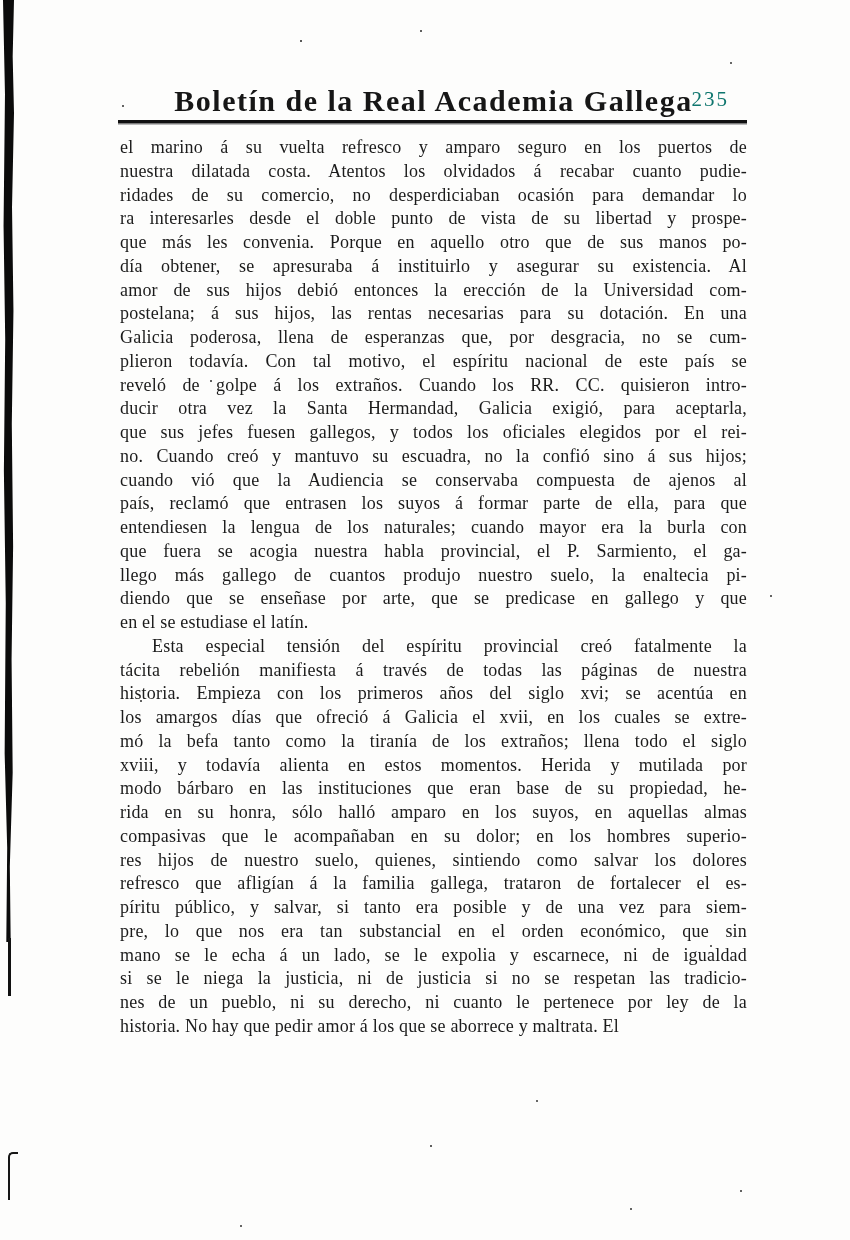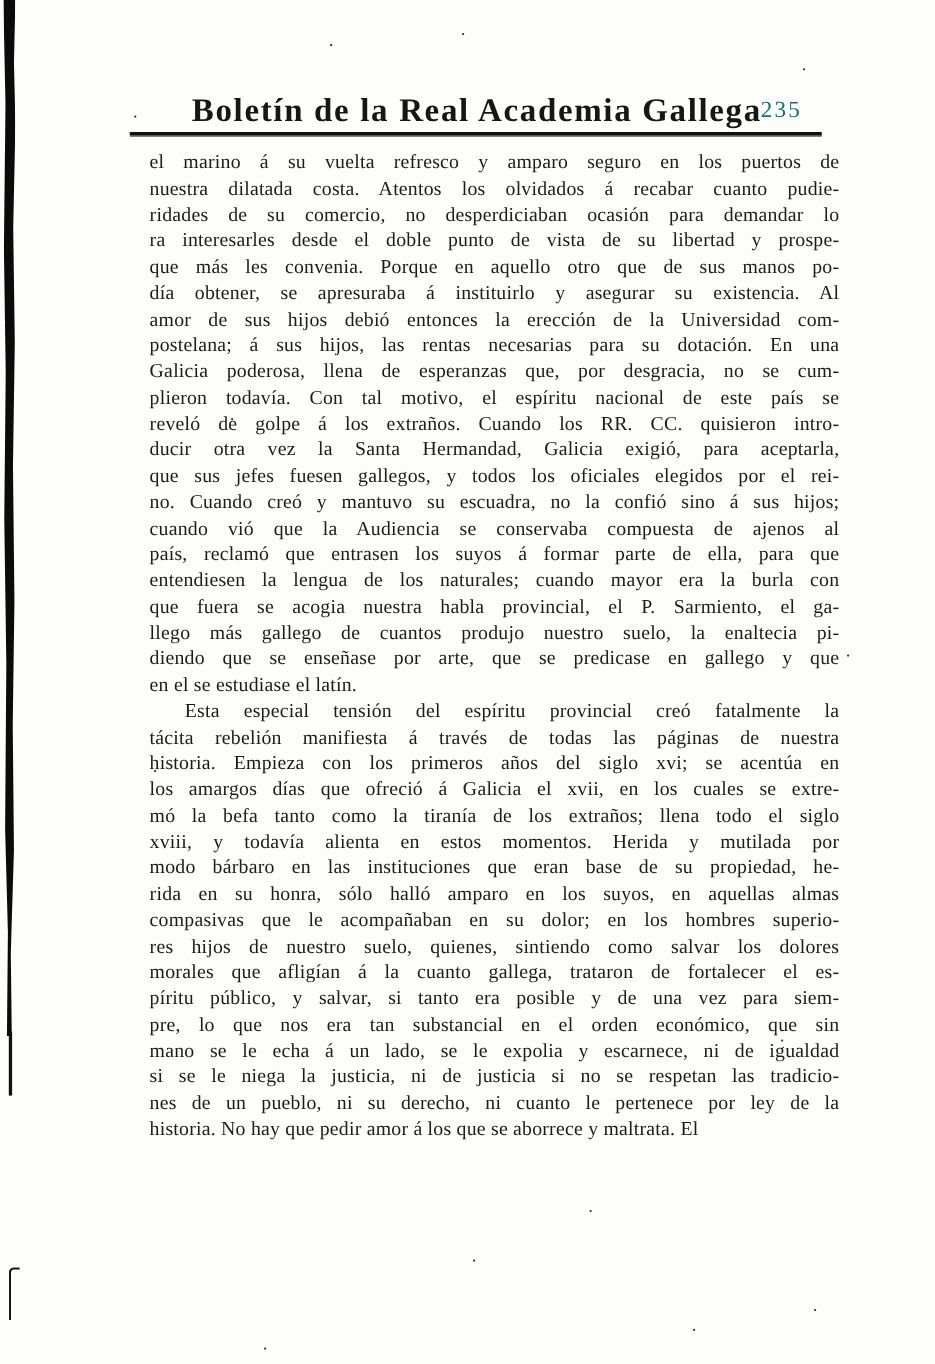--- a/index.html
+++ b/index.html
@@ -86,21 +86,20 @@
     background: #111;
     box-shadow: 0 1.5px 0 rgba(17,17,17,0.55);
   }
 
   
   .text-block {
     position: absolute;
     left: 120px;
     top: 136px;
     width: 627px;
-    margin-left: 16px;
   }
   .line {
     font-size: 18px;
     line-height: 23.75px;
     height: 23.75px;
     letter-spacing: 0.2px;
     text-align: justify;
     text-align-last: justify;
     white-space: normal;
     color: #1b1b1b;
@@ -177,21 +176,21 @@
       <div class="line indent">Esta especial tensión del espíritu provincial creó fatalmente la</div>
       <div class="line">tácita rebelión manifiesta á través de todas las páginas de nuestra</div>
       <div class="line">historia. Empieza con los primeros años del siglo xvi; se acentúa en</div>
       <div class="line">los amargos días que ofreció á Galicia el xvii, en los cuales se extre-</div>
       <div class="line">mó la befa tanto como la tiranía de los extraños; llena todo el siglo</div>
       <div class="line">xviii, y todavía alienta en estos momentos. Herida y mutilada por</div>
       <div class="line">modo bárbaro en las instituciones que eran base de su propiedad, he-</div>
       <div class="line">rida en su honra, sólo halló amparo en los suyos, en aquellas almas</div>
       <div class="line">compasivas que le acompañaban en su dolor; en los hombres superio-</div>
       <div class="line">res hijos de nuestro suelo, quienes, sintiendo como salvar los dolores</div>
-      <div class="line">morales que afligían á la cuanto gallega, trataron de fortalecer el es-</div>
+      <div class="line">refresco que afligían á la familia gallega, trataron de fortalecer el es-</div>
       <div class="line">píritu público, y salvar, si tanto era posible y de una vez para siem-</div>
       <div class="line">pre, lo que nos era tan substancial en el orden económico, que sin</div>
       <div class="line">mano se le echa á un lado, se le expolia y escarnece, ni de igualdad</div>
       <div class="line">si se le niega la justicia, ni de justicia si no se respetan las tradicio-</div>
       <div class="line">nes de un pueblo, ni su derecho, ni cuanto le pertenece por ley de la</div>
       <div class="line last">historia. No hay que pedir amor á los que se aborrece y maltrata. El</div>
     </div>
 
   <div class="scan-noise"></div>
 

